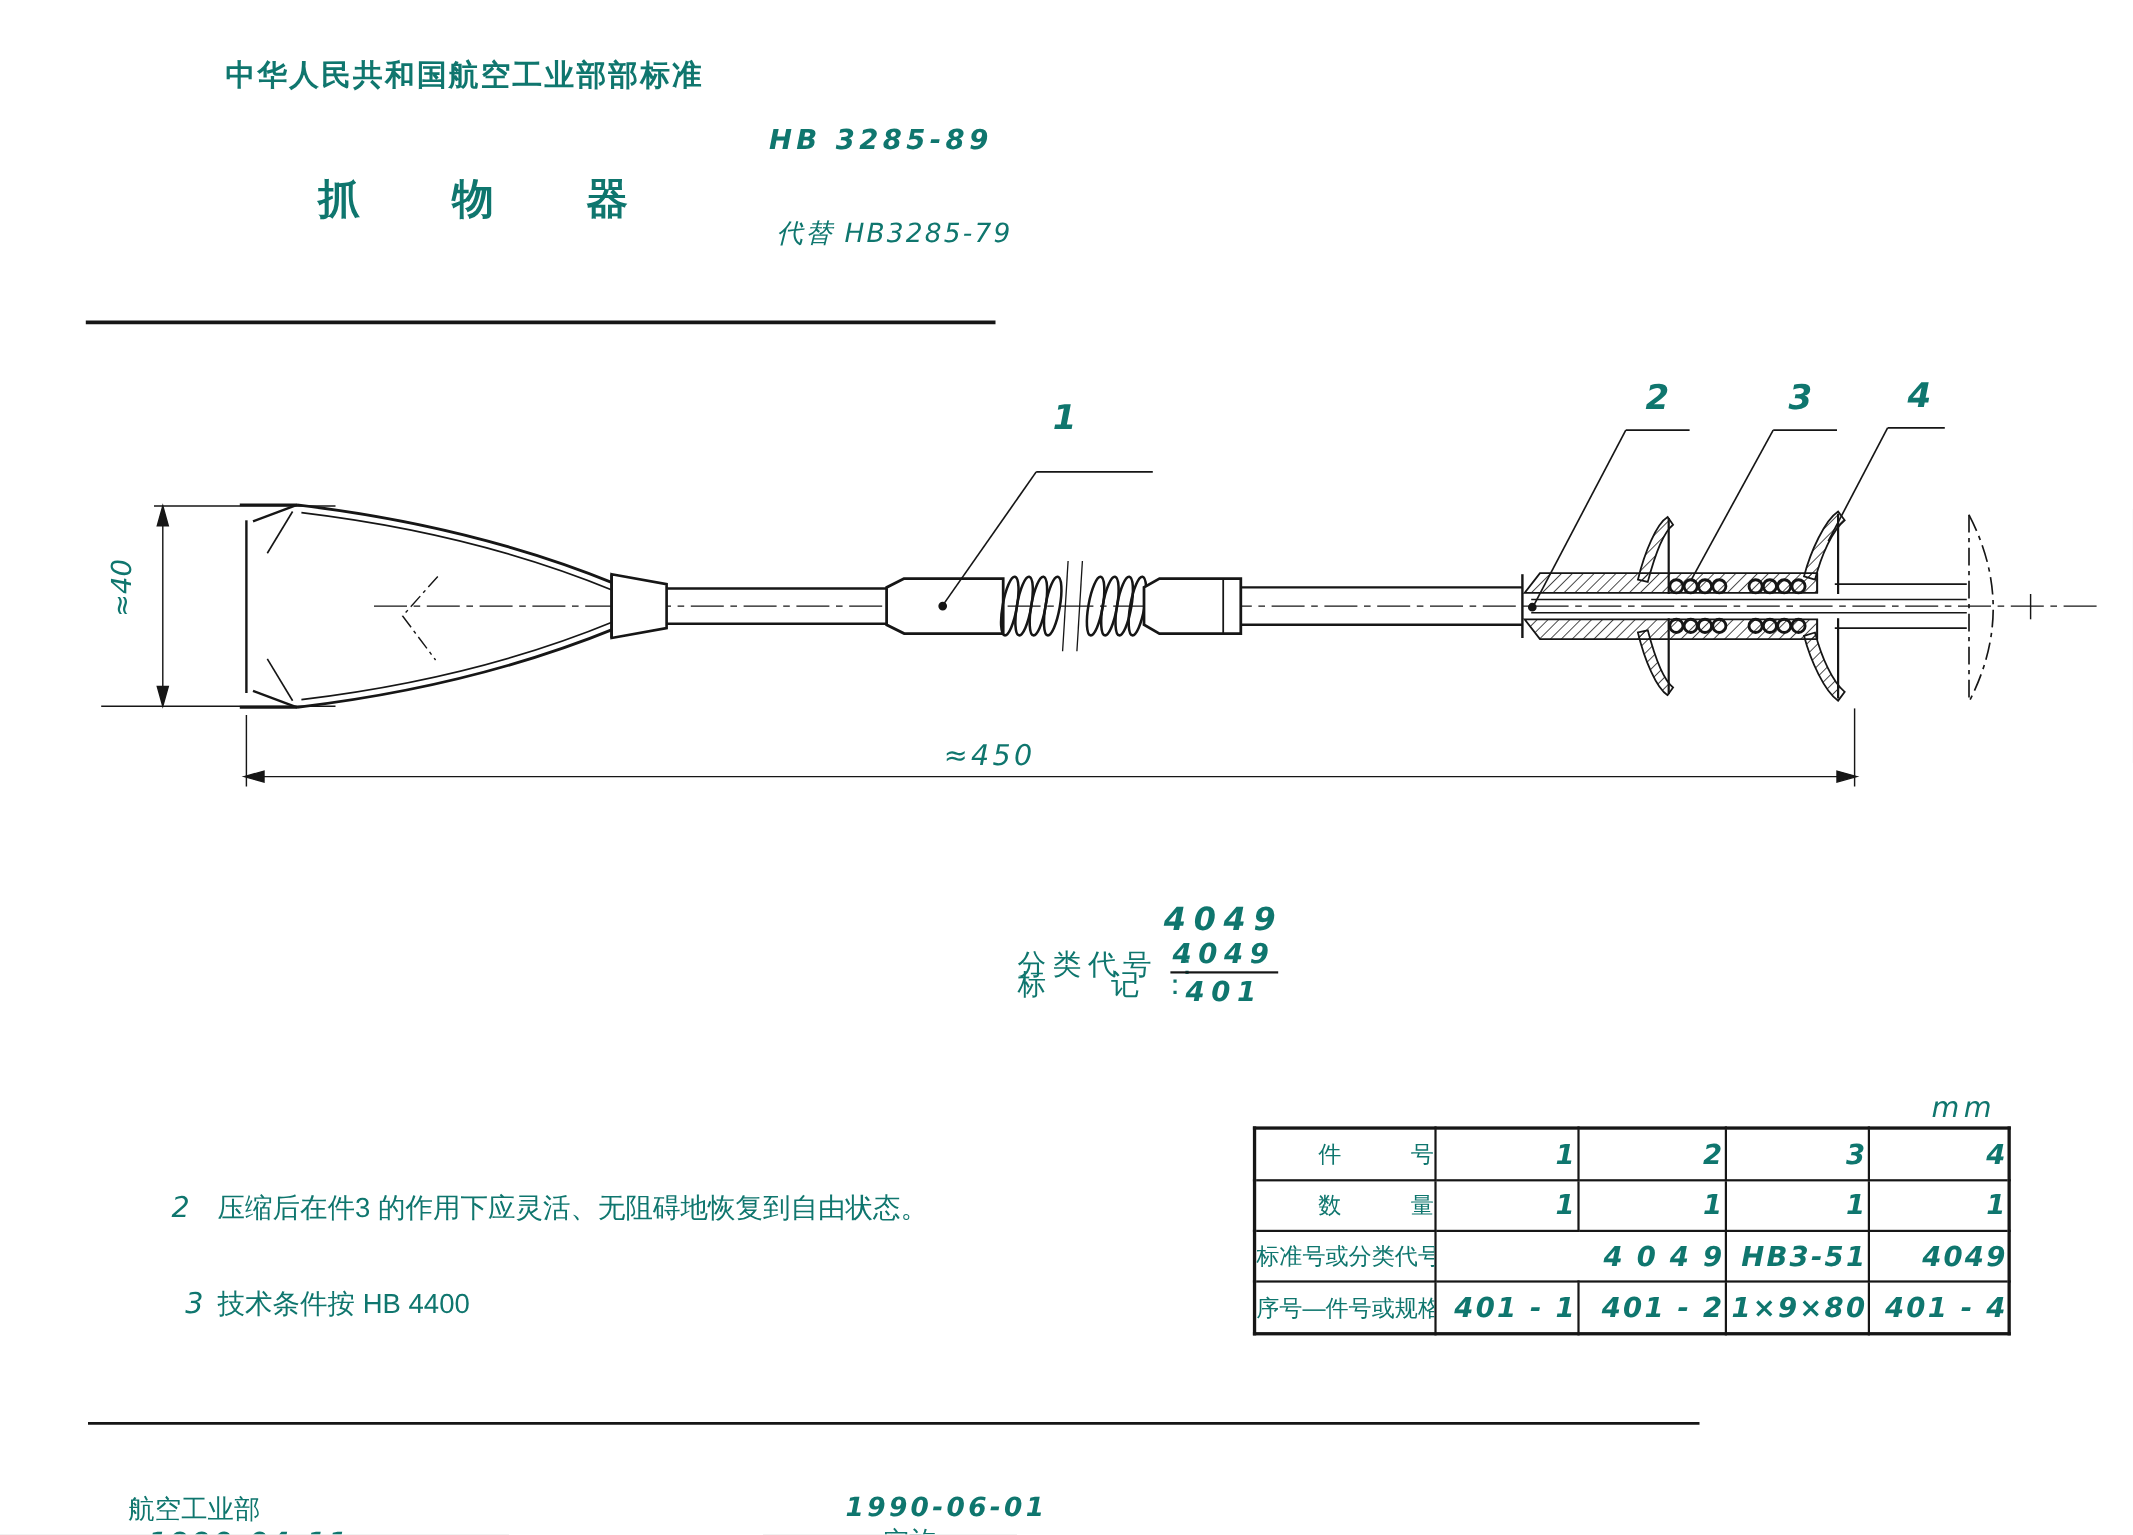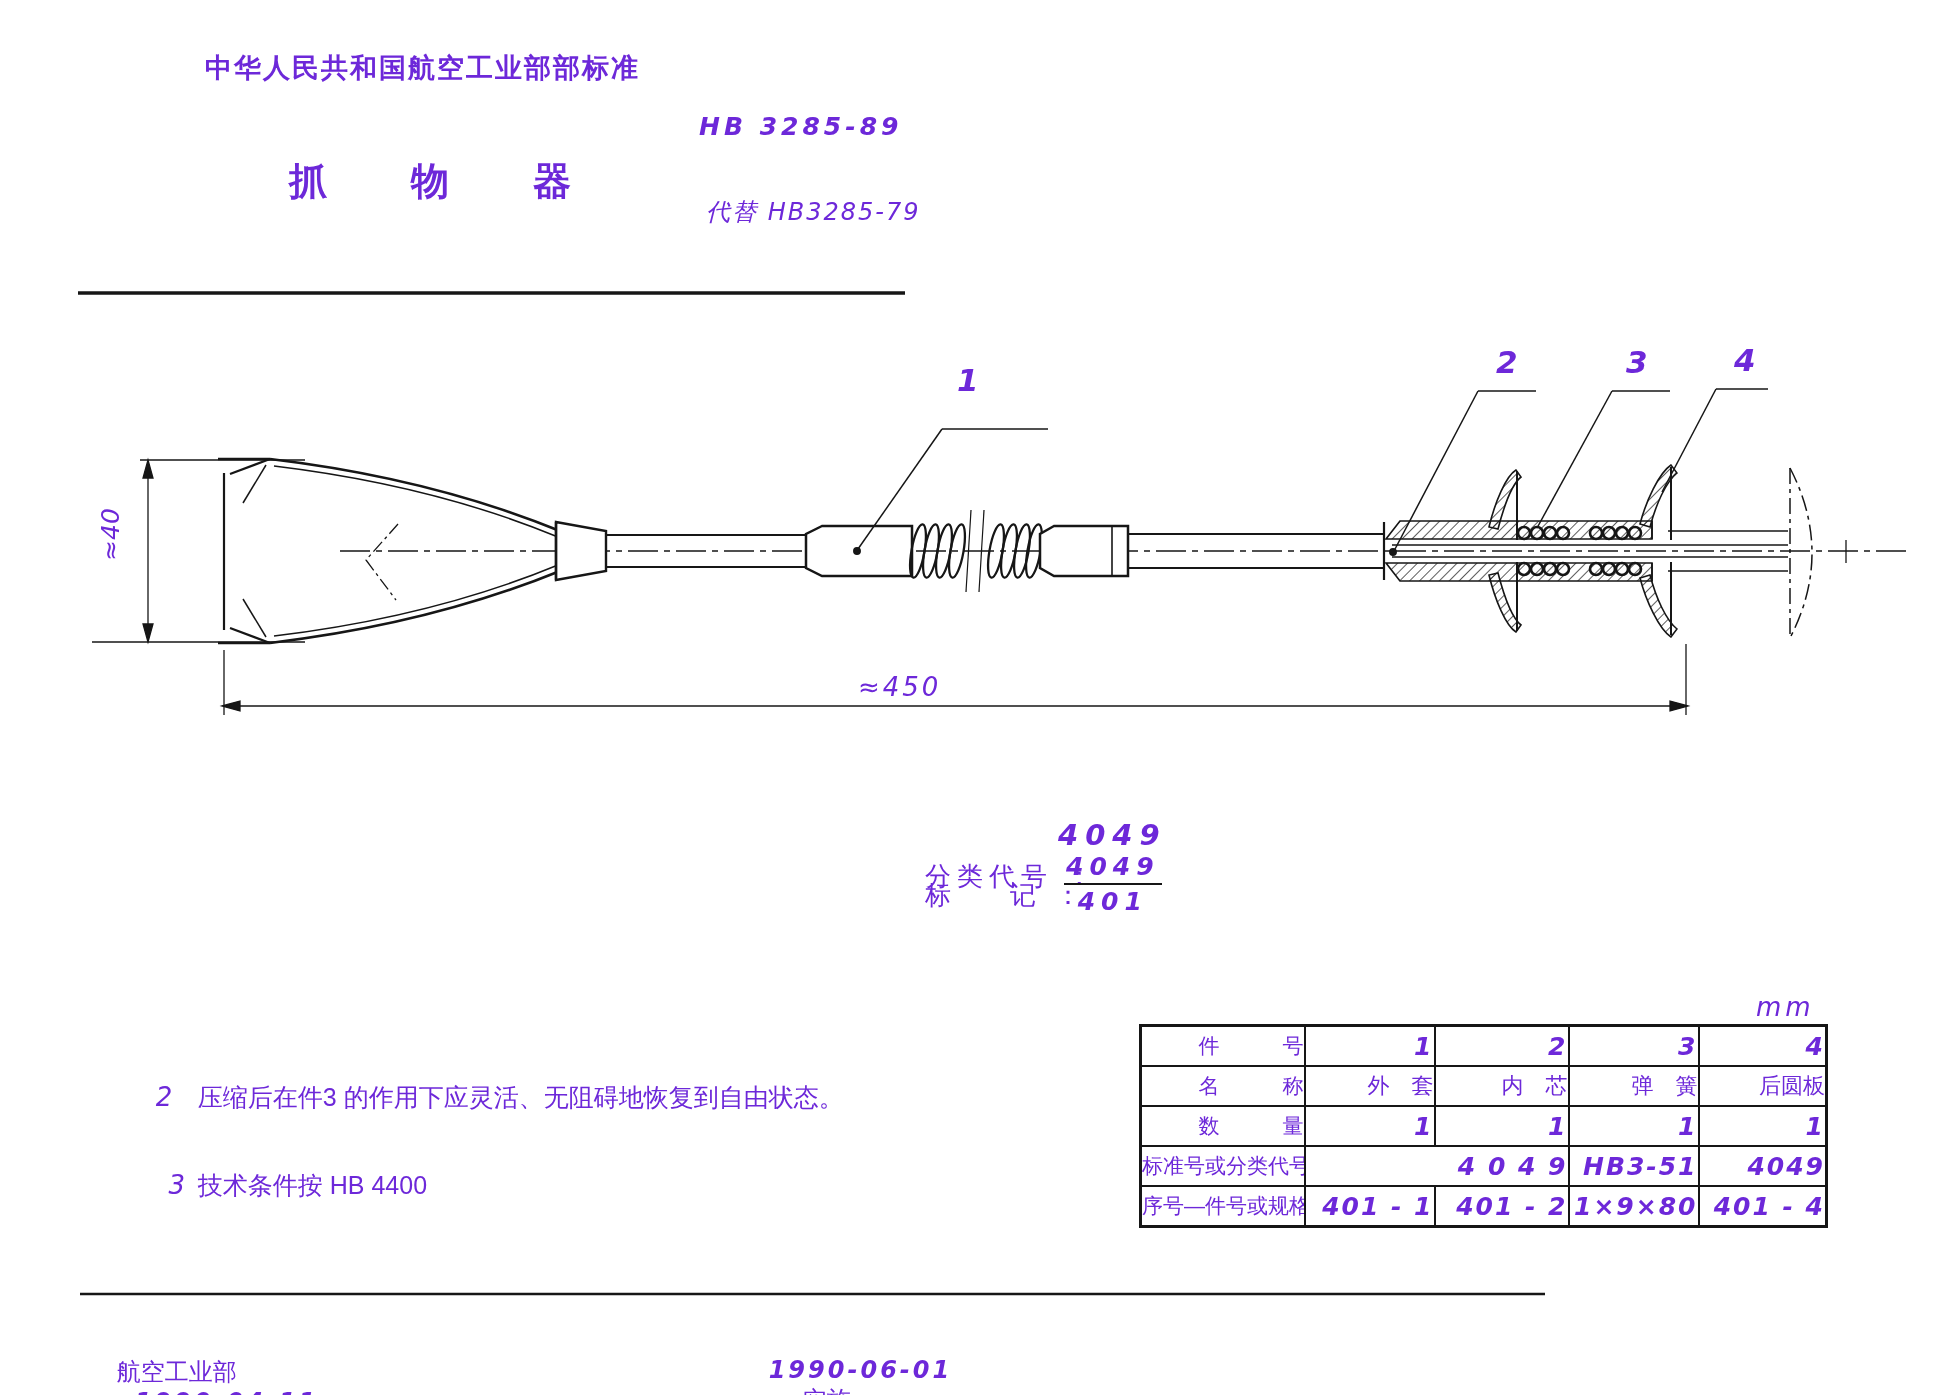--- a/index.html
+++ b/index.html
@@ -1,18 +1,18 @@
 <!DOCTYPE html>
 <html><head>
 <meta charset="utf-8">
 <style>
   html,body{margin:0;padding:0;background:#e8e8e8;}
   #page{
     position:relative;width:1939px;height:1395px;background:#ffffff;
-    font-family:"Liberation Sans","DejaVu Sans",sans-serif;color:#6d28d9;
+    font-family:"Liberation Sans","DejaVu Sans",sans-serif;color:#0f766e;
     overflow:hidden;
   }
   .abs{position:absolute;white-space:pre;}
   .hand{font-family:"DejaVu Sans",sans-serif;font-style:italic;}
   .cn{font-family:"Liberation Sans","DejaVu Sans",sans-serif;}
   
   .org{left:205px;top:50px;font-size:27px;font-weight:bold;letter-spacing:2px;}
   .stdno{left:699px;top:112px;font-size:25px;letter-spacing:4px;font-weight:bold;}
   .doctitle{left:289px;top:156px;font-size:38px;font-weight:bold;letter-spacing:84px;}
   .replaces{left:706px;top:196px;font-size:24px;letter-spacing:2px;}
@@ -249,27 +249,20 @@
     </colgroup>
     <tbody>
         <tr>
       <td class="lbl cn">件　　　号</td>
       <td class="val">1</td>
       <td class="val">2</td>
       <td class="val">3</td>
       <td class="val">4</td>
     </tr>
     <tr>
-      <td class="lbl cn">名　　　称</td>
-      <td class="cn" style="font-size:22px;">外　套</td>
-      <td class="cn" style="font-size:22px;">内　芯</td>
-      <td class="cn" style="font-size:22px;">弹　簧</td>
-      <td class="cn" style="font-size:22px;">后圆板</td>
-    </tr>
-    <tr>
       <td class="lbl cn">数　　　量</td>
       <td class="val">1</td>
       <td class="val">1</td>
       <td class="val">1</td>
       <td class="val">1</td>
     </tr>
     <tr>
       <td class="lbl cn">标准号或分类代号</td>
       <td class="val" colspan="2">4 0 4 9</td>
       <td class="val">HB3-51</td>

